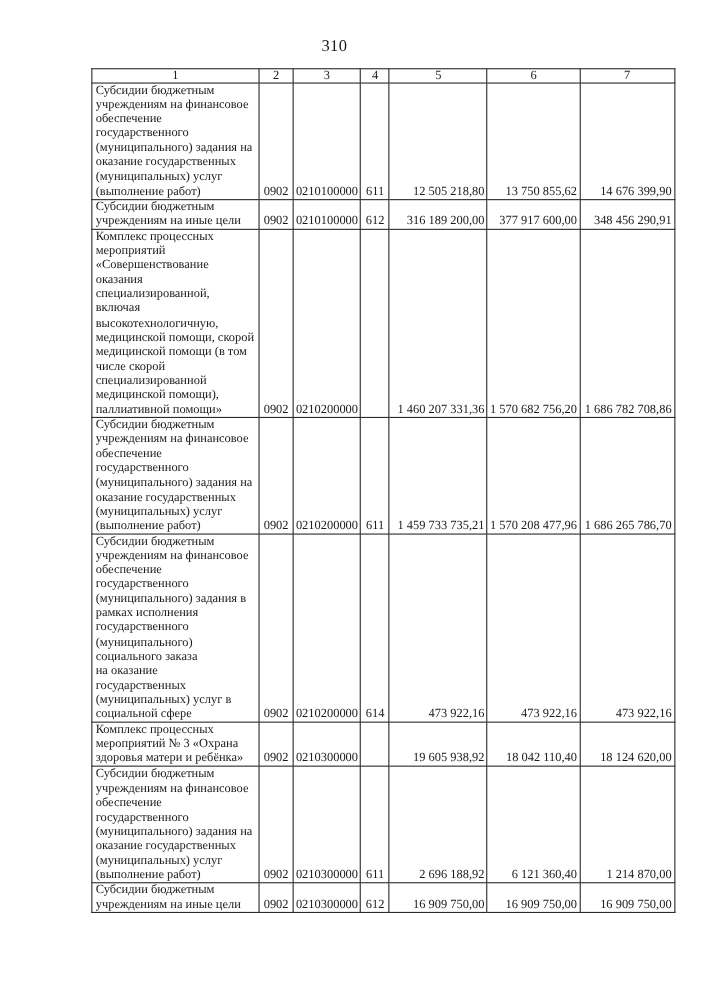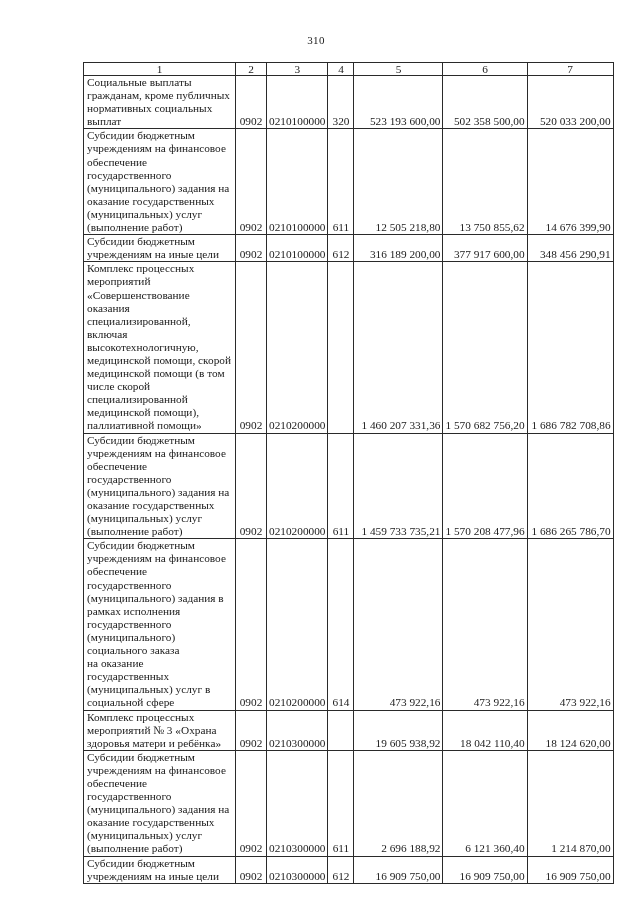--- a/index.html
+++ b/index.html
@@ -1,19 +1,19 @@
 <!DOCTYPE html>
 <html><head>
 <meta charset="utf-8">
 <style>
   html, body { margin:0; padding:0; background:#ffffff; }
   body { width:640px; height:905px; position:relative; overflow:hidden;
          font-family:"Liberation Serif","DejaVu Serif",serif; color:#1a1a1a; }
-  .page-num { position:absolute; top:34px; left:16px; width:600px; text-align:center;
-              font-size:11px; letter-spacing:0.3px; }
+  .page-num { position:absolute; top:34px; left:4px; width:600px; text-align:center;
+              font-size:15px; letter-spacing:0.3px; }
   table { position:absolute; top:62px; left:83px; border-collapse:collapse;
           table-layout:fixed; font-size:11.3px; line-height:13.1px; }
   td, th { border:1px solid #2a2a2a; padding:0 2px; vertical-align:bottom; }
   th { font-weight:normal; text-align:center; height:12px; line-height:12px; }
   td.name { text-align:left; vertical-align:top; white-space:pre-line; padding-left:3px; }
   td.r { text-align:right; white-space:nowrap; }
   td.c { text-align:center; white-space:nowrap; }
   col.c1 { width:152px; } col.c2 { width:31px; } col.c3 { width:56px; }
   col.c4 { width:26px; } col.c5 { width:89px; } col.c6 { width:83px; } col.c7 { width:86px; }
 </style>
@@ -37,32 +37,20 @@
       <th>1</th>
       <th>2</th>
       <th>3</th>
       <th>4</th>
       <th>5</th>
       <th>6</th>
       <th>7</th>
     </tr>
   </thead>
   <tbody id="tbody">
-      <tr>
-        <td class="name">Социальные выплаты
-гражданам, кроме публичных
-нормативных социальных
-выплат</td>
-        <td class="c">0902</td>
-        <td class="c">0210100000</td>
-        <td class="c">320</td>
-        <td class="r">523 193 600,00</td>
-        <td class="r">502 358 500,00</td>
-        <td class="r">520 033 200,00</td>
-      </tr>
       <tr>
         <td class="name">Субсидии бюджетным
 учреждениям на финансовое
 обеспечение государственного
 (муниципального) задания на
 оказание государственных
 (муниципальных) услуг
 (выполнение работ)</td>
         <td class="c">0902</td>
         <td class="c">0210100000</td>

